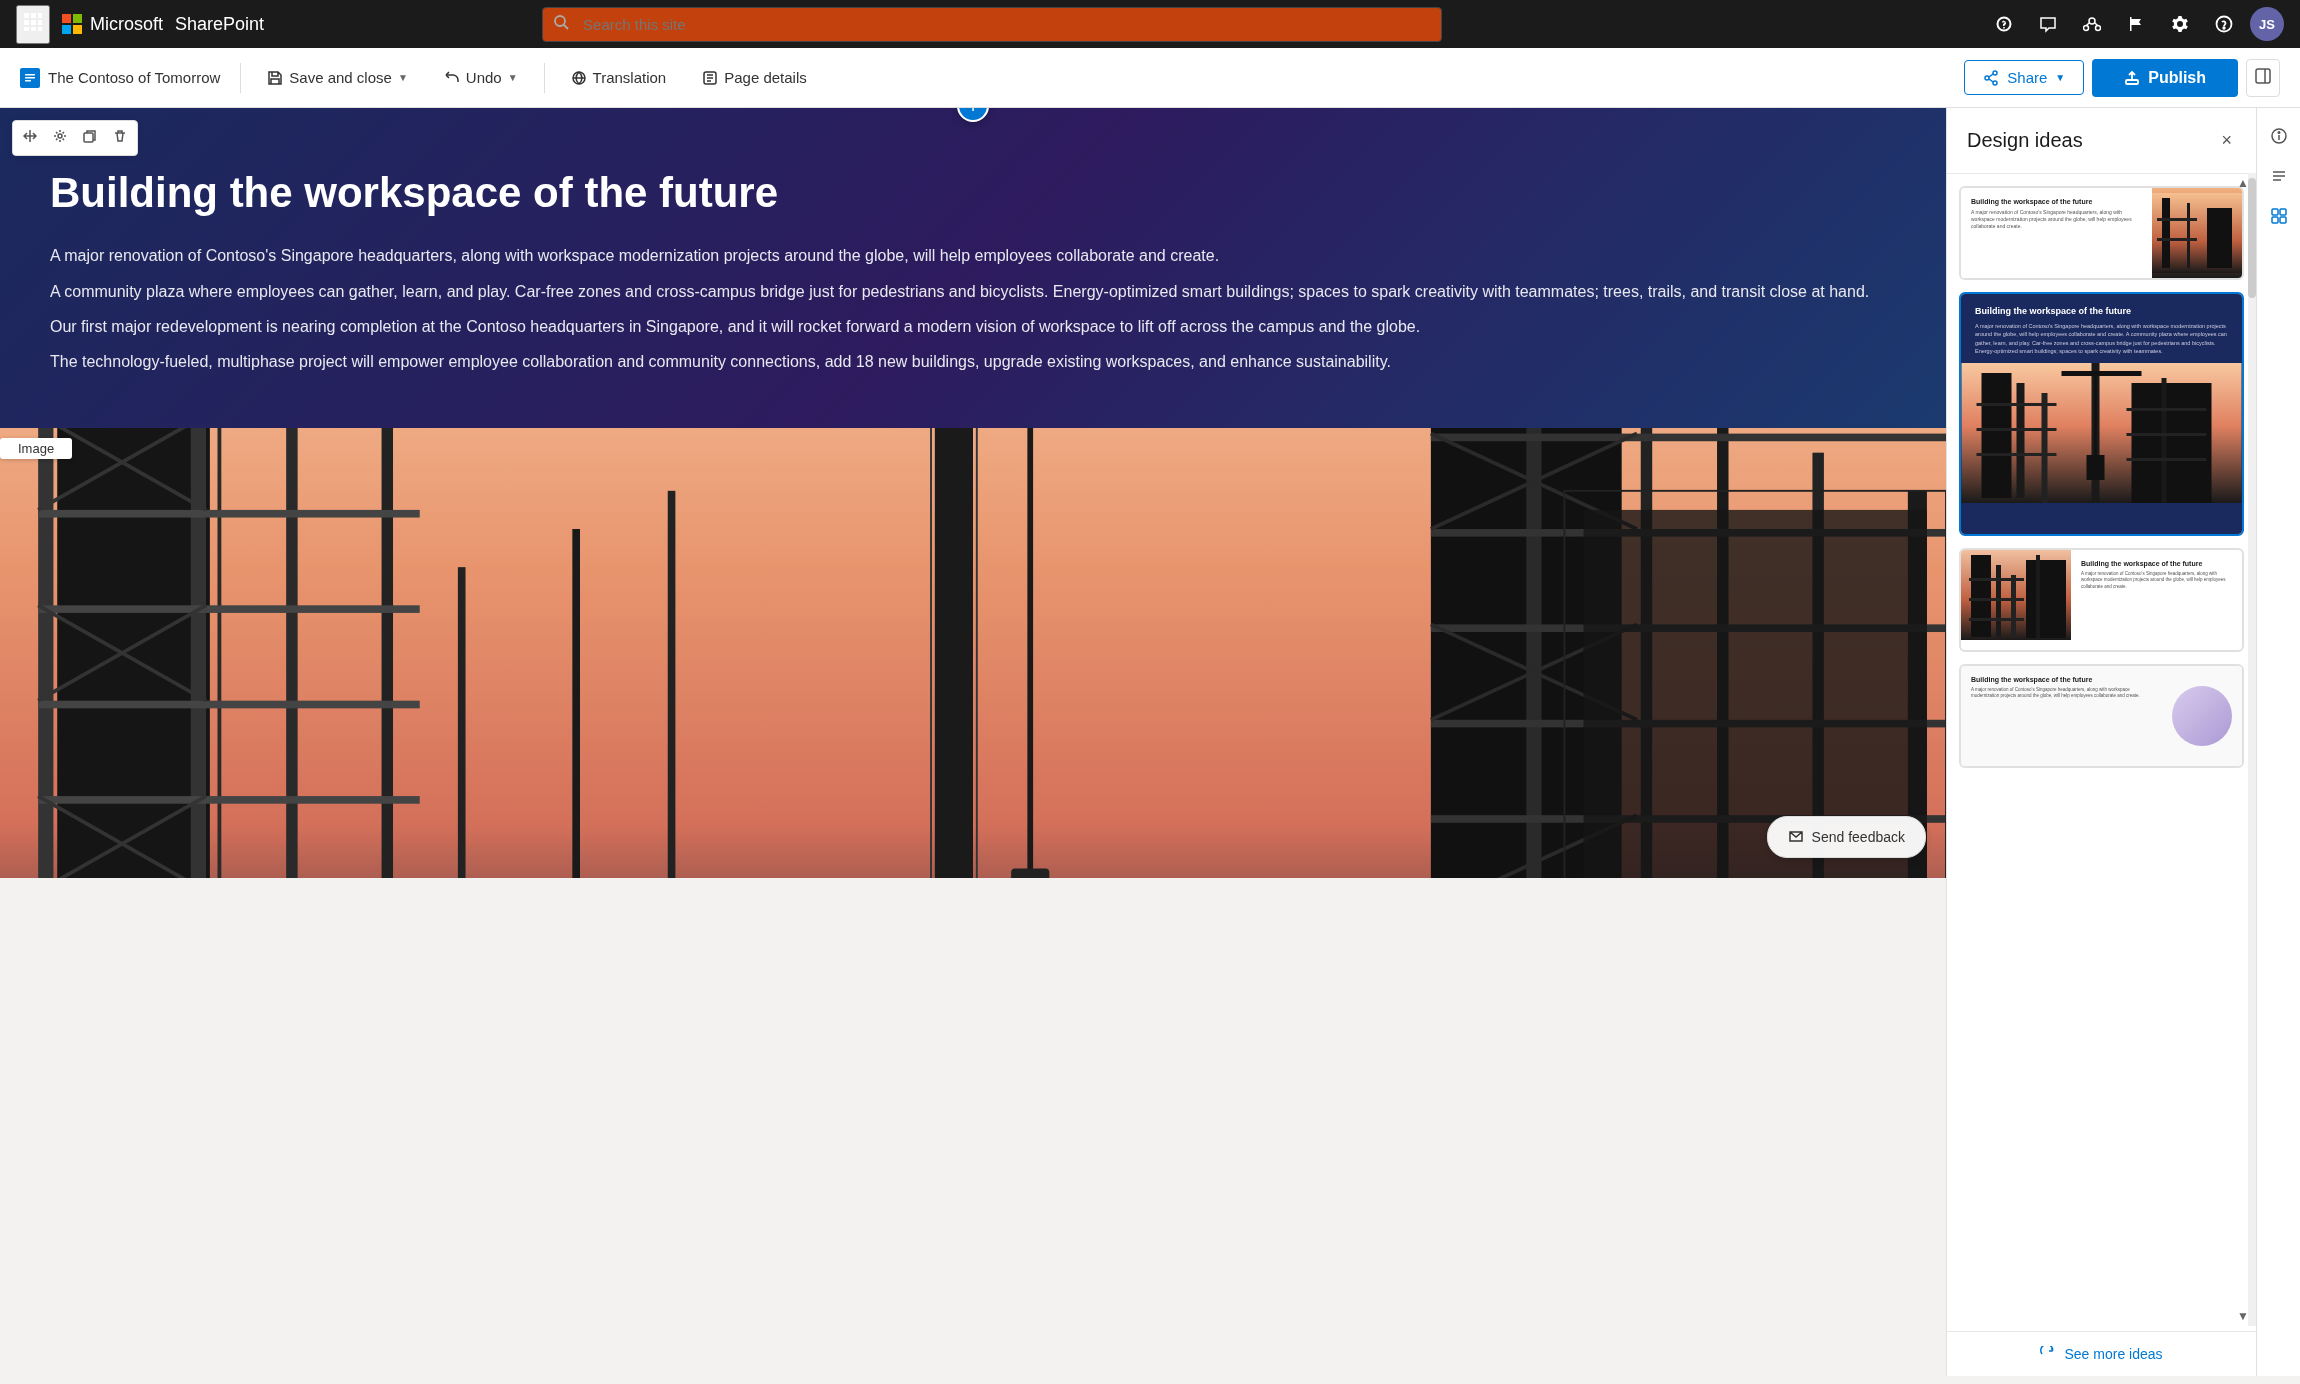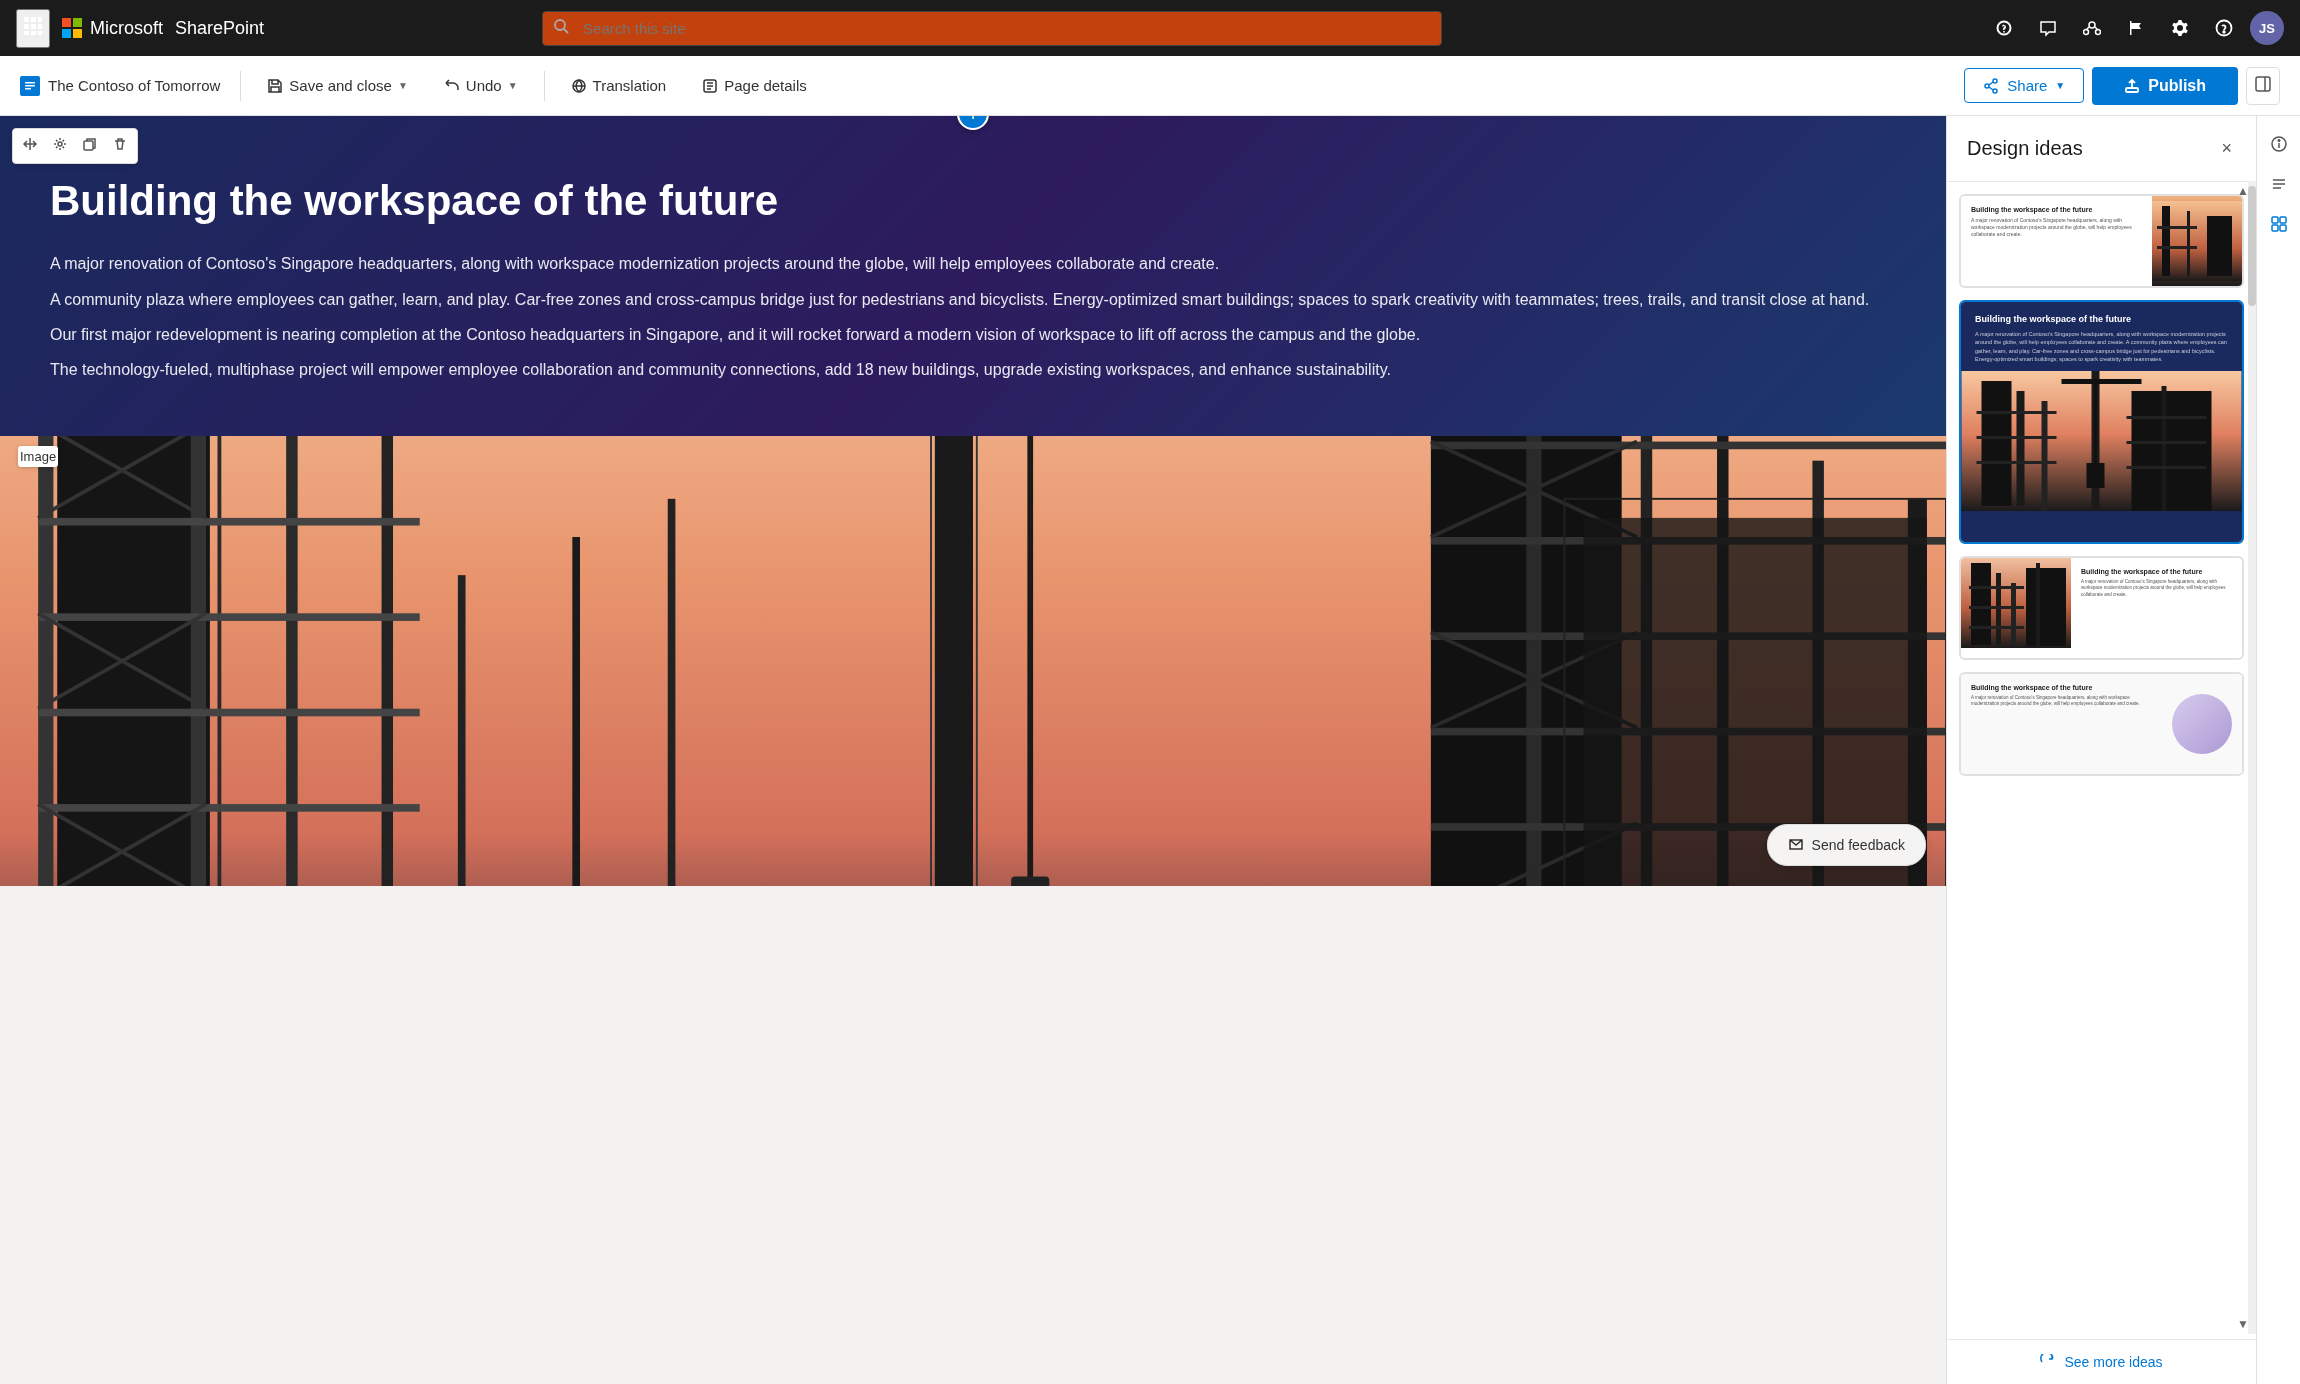--- a/index.html
+++ b/index.html
@@ -1,20 +1,20 @@
 <!DOCTYPE html>
 <html><head>
   <meta charset="utf-8">
   <style>
     * { box-sizing: border-box; margin: 0; padding: 0; }
     body { font-family: 'Segoe UI', Arial, sans-serif; background: #f3f2f1; overflow: hidden; width: 2300px; height: 1384px; }
 
     
     .top-nav {
-      display: flex; align-items: center; background: #1b1b1b; height: 56px;
+      display: flex; align-items: center; background: #1b1b1b; height: 48px;
       padding: 0 16px; gap: 12px; position: relative; z-index: 100;
     }
     .nav-grid-icon { color: #fff; font-size: 20px; cursor: pointer; padding: 6px; }
     .ms-logo { display: flex; align-items: center; gap: 8px; }
     .ms-logo-squares { display: grid; grid-template-columns: 1fr 1fr; gap: 2px; width: 20px; height: 20px; }
     .ms-logo-squares span:nth-child(1) { background: #f25022; }
     .ms-logo-squares span:nth-child(2) { background: #7fba00; }
     .ms-logo-squares span:nth-child(3) { background: #00a4ef; }
     .ms-logo-squares span:nth-child(4) { background: #ffb900; }
     .ms-logo-text { color: #fff; font-size: 18px; font-weight: 300; }
@@ -126,22 +126,22 @@
     .hero-title {
       font-size: 42px; font-weight: 700; margin-bottom: 24px;
       line-height: 1.2;
     }
     .hero-body { font-size: 16px; line-height: 1.7; color: #e8e8f0; }
     .hero-body p { margin-bottom: 8px; }
 
     
     .image-section { position: relative; }
     .image-label {
-      position: absolute; top: 10px; left: 18px; z-index: 10;
-      background: #fff; padding: 3px 2px; border-radius: 3px;
+      position: absolute; top: 10px; left: 0; z-index: 10;
+      background: #fff; padding: 3px 18px; border-radius: 3px;
       font-size: 13px; color: #333; box-shadow: 0 1px 4px rgba(0,0,0,0.2);
     }
     .construction-img {
       width: 100%; height: 450px; overflow: hidden; position: relative;
       background: linear-gradient(180deg, #f5c5a0 0%, #e8956e 30%, #c4634a 60%, #2d2d2d 100%);
     }
     
     .construction-img svg { width: 100%; height: 100%; }
 
     

